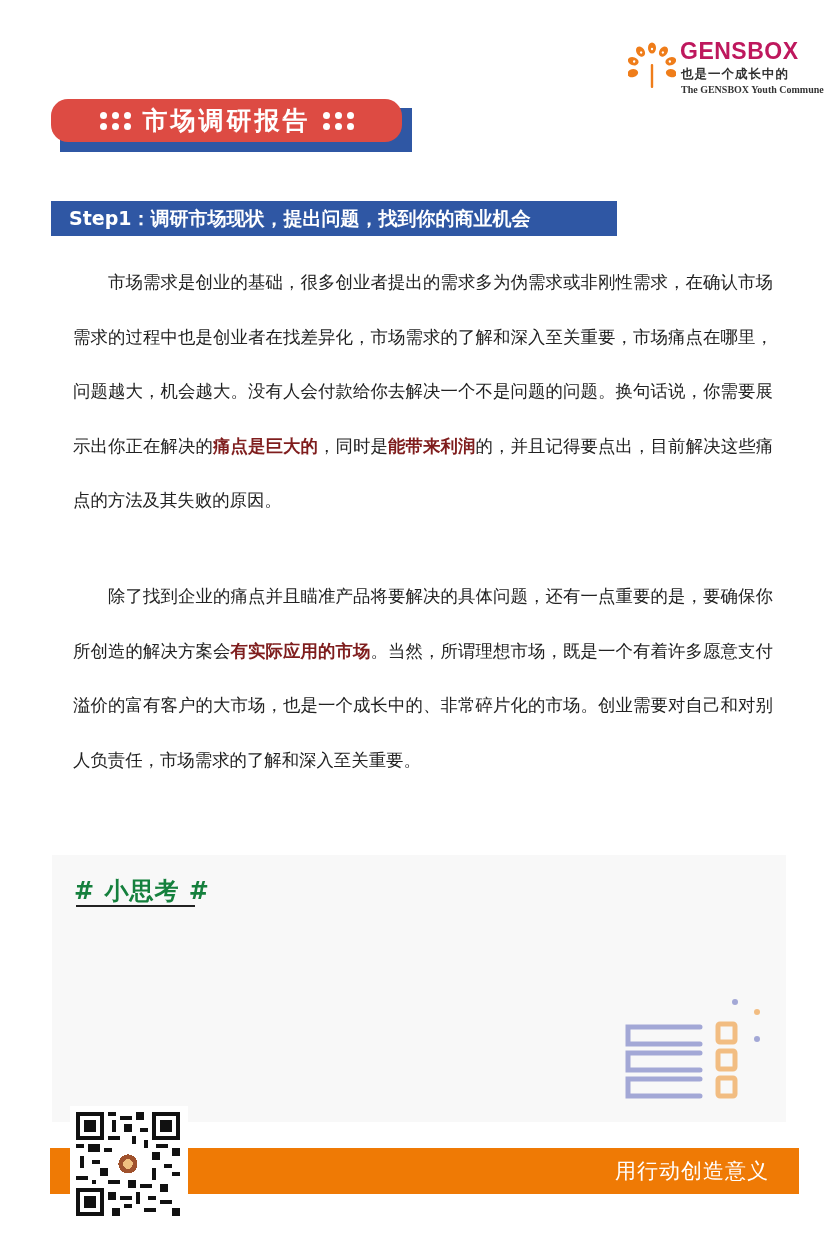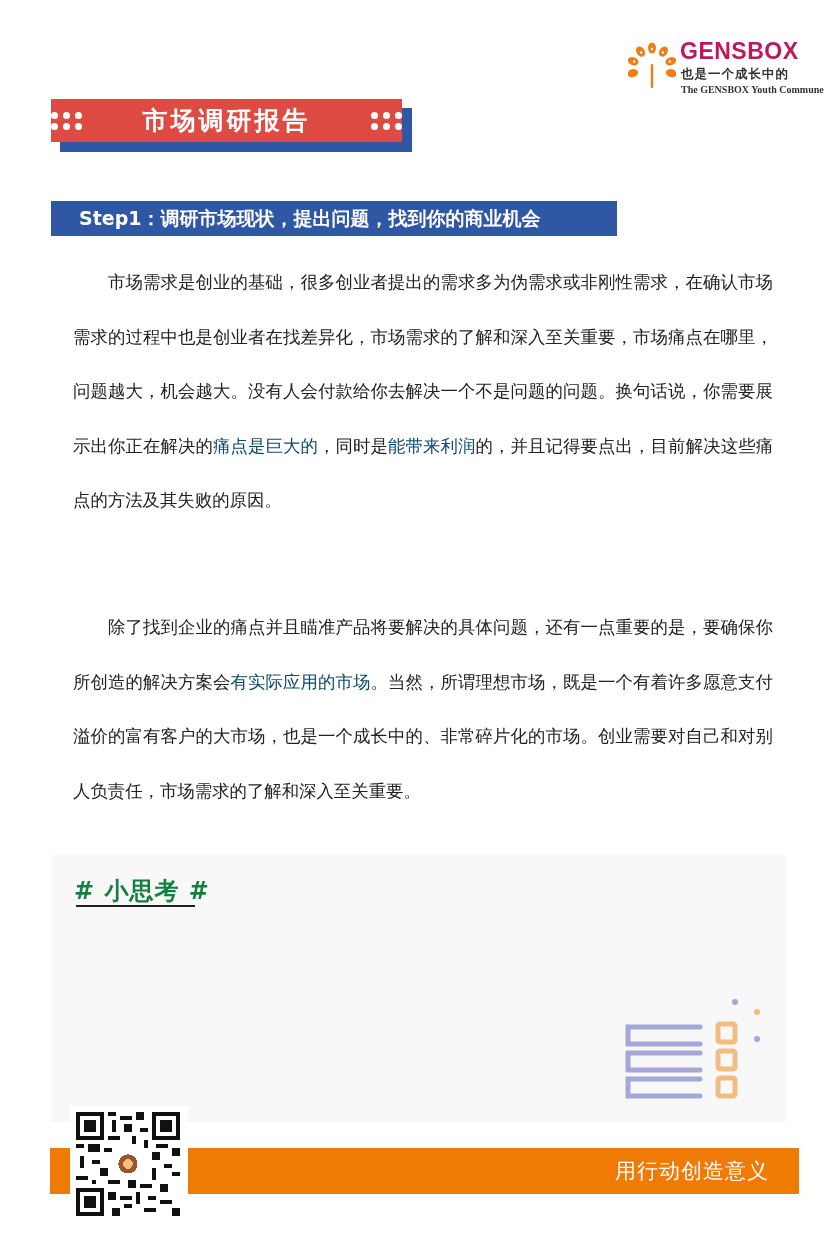--- a/index.html
+++ b/index.html
@@ -11,34 +11,34 @@
   }
   
   .logo { position: absolute; left: 628px; top: 40px; width: 170px; height: 56px; }
   .logo-mark { position: absolute; left: 0; top: 2px; width: 48px; height: 48px; }
   .logo-name { position: absolute; left: 52px; top: -2px; font-family: "Liberation Sans", sans-serif; font-weight: bold; font-size: 23px; color: #be185d; letter-spacing: 0.5px; }
   .logo-cn { position: absolute; left: 53px; top: 26px; font-size: 12.5px; font-weight: bold; color: #333; letter-spacing: 1px; white-space: nowrap; }
   .logo-en { position: absolute; left: 53px; top: 44px; font-family: "Liberation Serif", serif; font-size: 10px; font-weight: bold; color: #333; white-space: nowrap; }
 
   
   .title-shadow { position: absolute; left: 60px; top: 108px; width: 352px; height: 44px; background: #2f57a4; }
-  .title-box { position: absolute; left: 51px; top: 99px; width: 351px; height: 43px; background: #dd4b43; display: flex; align-items: center; justify-content: space-between; gap: 12px; }
+  .title-box { position: absolute; left: 51px; top: 99px; width: 351px; height: 43px; background: #dd4b43; display: flex; align-items: center; justify-content: center; gap: 12px; border-radius: 17px; }
   .title-text { color: #fff; font-weight: bold; font-size: 25px; letter-spacing: 3px; }
   .dots { display: grid; grid-template-columns: repeat(3, 7px); grid-template-rows: repeat(2, 7px); gap: 4px 5px; }
   .dots span { width: 7px; height: 7px; border-radius: 50%; background: #fff; display: block; }
 
   
-  .step-bar { position: absolute; left: 51px; top: 201px; width: 566px; height: 35px; background: #2f57a4; box-sizing: border-box; padding-left: 28px; display: flex; align-items: center; }
+  .step-bar { position: absolute; left: 51px; top: 201px; width: 566px; height: 35px; background: #2f57a4; box-sizing: border-box; padding-left: 18px; display: flex; align-items: center; }
   .step-text { color: #fff; font-weight: bold; font-size: 19px; white-space: nowrap; }
 
   
   .para { position: absolute; left: 73px; width: 700px; font-size: 17.4px; line-height: 54.5px; color: #222; text-align: justify; text-indent: 35px; }
   .para1 { top: 255px; }
-  .para2 { top: 600px; }
-  .hl { color: #0c4a6e; font-weight: normal; }
+  .para2 { top: 569px; }
+  .hl { color: #7f1d1d; font-weight: bold; }
 
   
   .think-panel { position: absolute; left: 52px; top: 855px; width: 734px; height: 267px; background: #f8f8f8; }
   .think-title { position: absolute; left: 74px; top: 875px; font-size: 24px; font-weight: bold; color: #15803d; letter-spacing: 1px; }
   .think-line { position: absolute; left: 76px; top: 905px; width: 119px; height: 2px; background: #222; }
   .deco { position: absolute; left: 618px; top: 995px; width: 150px; height: 110px; }
 
   
   .footer-bar { position: absolute; left: 50px; top: 1148px; width: 739px; height: 46px; background: #ef7a05; padding-left: 10px; }
   .footer-text { position: absolute; right: 30px; top: 9px; color: #fff; font-size: 21px; letter-spacing: 1px; }

